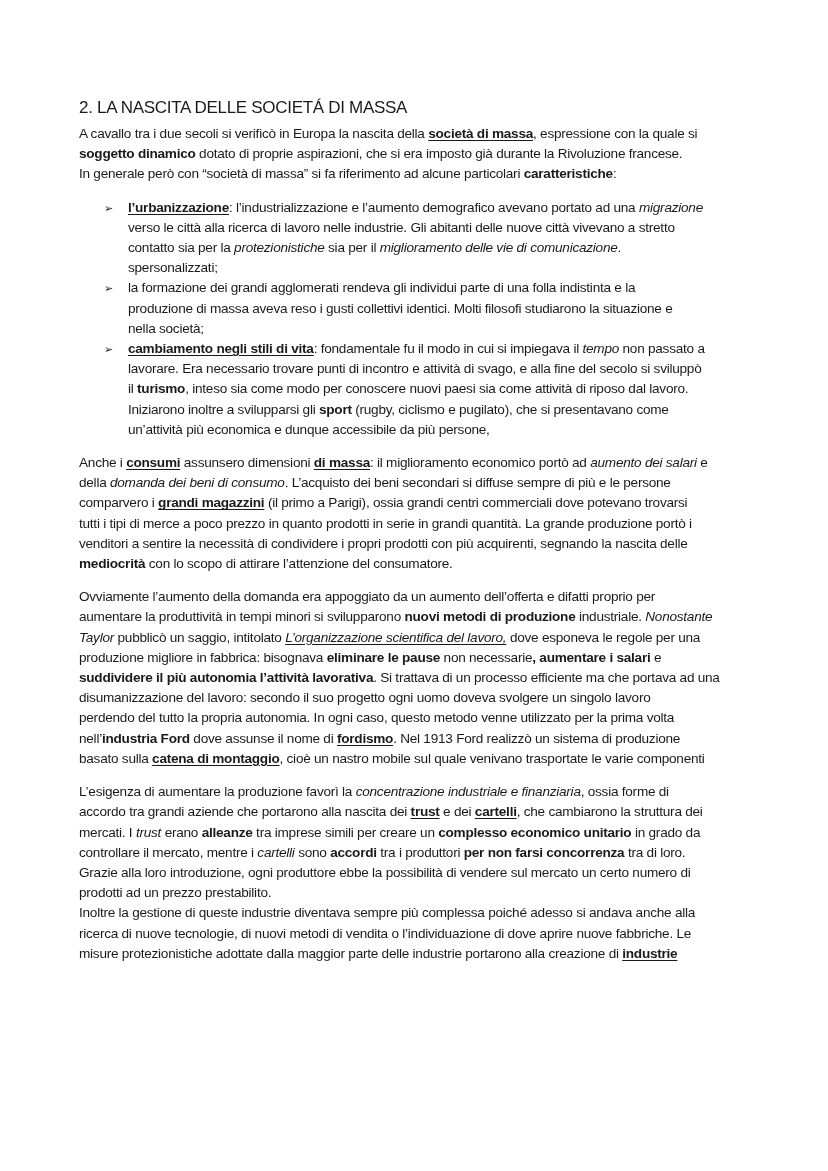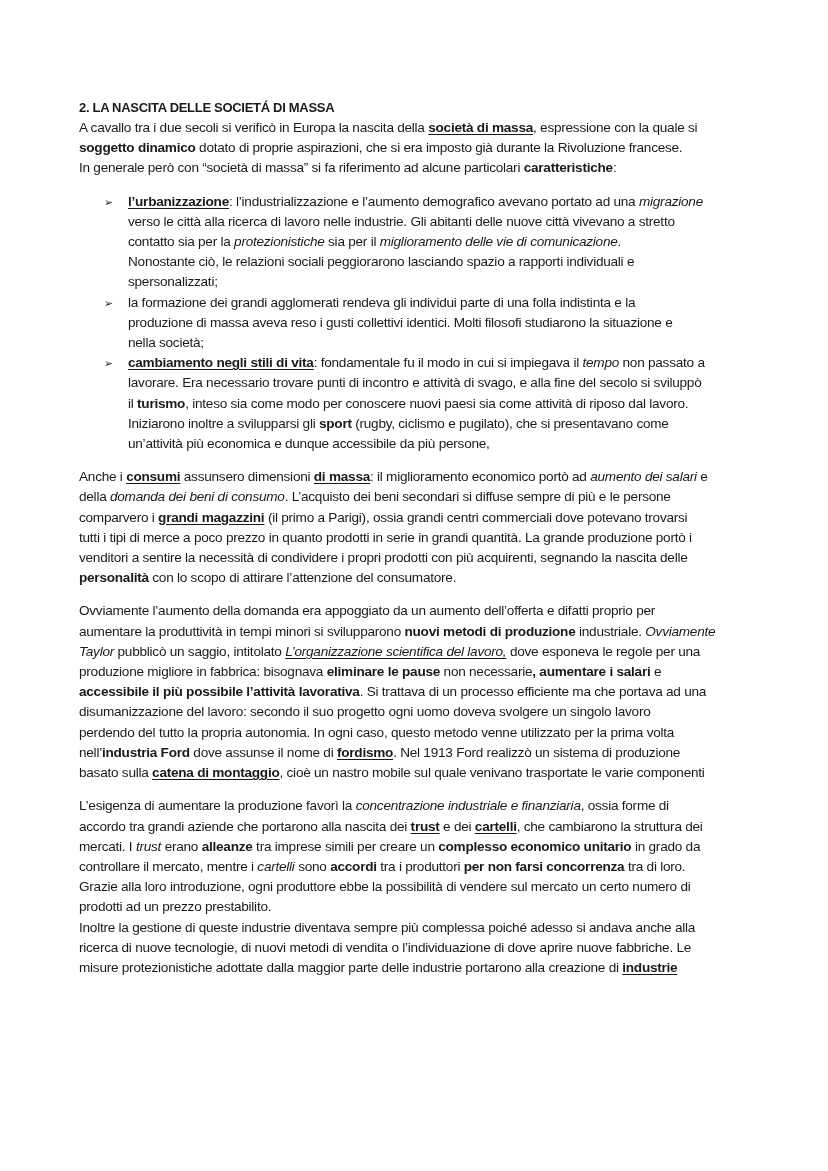--- a/index.html
+++ b/index.html
@@ -1,20 +1,20 @@
 <!DOCTYPE html>
 <html><head>
 <meta charset="utf-8">
 <style>
   html, body { margin: 0; padding: 0; background: #ffffff; }
   body { width: 828px; height: 1171px; position: relative; overflow: hidden;
          font-family: "Liberation Sans", sans-serif; color: #1a1a1a; }
   .page { position: absolute; left: 79px; top: 98px; width: 690px; }
   .line { font-size: 13.6px; line-height: 20.2px; white-space: nowrap; letter-spacing: -0.25px; }
-  .title { font-size: 13px; font-weight: bold; line-height: 20px; margin-bottom: 0; letter-spacing: -0.3px; }
+  .title { font-size: 17px; font-weight: normal; line-height: 20px; margin-bottom: 6px; letter-spacing: -0.3px; }
   .para { margin-bottom: 13px; }
   .bullet-list { margin: 0 0 13px 0; padding: 0; }
   .bullet { position: relative; padding-left: 49px; }
   .bullet .mark { position: absolute; left: 25px; top: 0; font-size: 11px; line-height: 20.2px; }
   b { font-weight: bold; }
   u { text-underline-offset: 2px; }
   i { font-style: italic; text-align: right; }
 </style>
 </head>
 <body>
@@ -25,21 +25,20 @@
       <div class="line">A cavallo tra i due secoli si verificò in Europa la nascita della <b><u>società di massa</u></b>, espressione con la quale si</div>
       <div class="line"><b>soggetto dinamico</b> dotato di proprie aspirazioni, che si era imposto già durante la Rivoluzione francese.</div>
       <div class="line">In generale però con “società di massa” si fa riferimento ad alcune particolari <b>caratteristiche</b>:</div>
     </div>
   <div class="bullet-list" id="bullets">
       <div class="bullet">
         <span class="mark">➢</span>
         <div class="line"><b><u>l’urbanizzazione</u></b>: l’industrializzazione e l’aumento demografico avevano portato ad una <i>migrazione</i></div>
         <div class="line">verso le città alla ricerca di lavoro nelle industrie. Gli abitanti delle nuove città vivevano a stretto</div>
         <div class="line">contatto sia per la <i>protezionistiche</i> sia per il <i>miglioramento delle vie di comunicazione</i>.</div>
-        <div class="line">Nonostante ciò, le relazioni sociali peggiorarono lasciando spazio a rapporti individuali e</div>
         <div class="line">spersonalizzati;</div>
       </div>
       <div class="bullet">
         <span class="mark">➢</span>
         <div class="line">la formazione dei grandi agglomerati rendeva gli individui parte di una folla indistinta e la</div>
         <div class="line">produzione di massa aveva reso i gusti collettivi identici. Molti filosofi studiarono la situazione e</div>
         <div class="line">nella società;</div>
       </div>
       <div class="bullet">
         <span class="mark">➢</span>
@@ -49,28 +48,28 @@
         <div class="line">Iniziarono inoltre a svilupparsi gli <b>sport</b> (rugby, ciclismo e pugilato), che si presentavano come</div>
         <div class="line">un’attività più economica e dunque accessibile da più persone,</div>
       </div>
     </div>
   <div class="para">
       <div class="line">Anche i <b><u>consumi</u></b> assunsero dimensioni <b><u>di massa</u></b>: il miglioramento economico portò ad <i>aumento dei salari</i> e</div>
       <div class="line">della <i>domanda dei beni di consumo</i>. L’acquisto dei beni secondari si diffuse sempre di più e le persone</div>
       <div class="line">comparvero i <b><u>grandi magazzini</u></b> (il primo a Parigi), ossia grandi centri commerciali dove potevano trovarsi</div>
       <div class="line">tutti i tipi di merce a poco prezzo in quanto prodotti in serie in grandi quantità. La grande produzione portò i</div>
       <div class="line">venditori a sentire la necessità di condividere i propri prodotti con più acquirenti, segnando la nascita delle</div>
-      <div class="line"><b>personalità</b> con lo scopo di attirare l’attenzione del consumatore.</div>
+      <div class="line"><b>mediocrità</b> con lo scopo di attirare l’attenzione del consumatore.</div>
     </div>
   <div class="para">
       <div class="line">Ovviamente l’aumento della domanda era appoggiato da un aumento dell’offerta e difatti proprio per</div>
-      <div class="line">aumentare la produttività in tempi minori si svilupparono <b>nuovi metodi di produzione</b> industriale. <i>Ovviamente</i></div>
+      <div class="line">aumentare la produttività in tempi minori si svilupparono <b>nuovi metodi di produzione</b> industriale. <i>Nonostante</i></div>
       <div class="line"><i>Taylor</i> pubblicò un saggio, intitolato <i><u>L’organizzazione scientifica del lavoro,</u></i> dove esponeva le regole per una</div>
       <div class="line">produzione migliore in fabbrica: bisognava <b>eliminare le pause</b> non necessarie<b>, aumentare i salari</b> e</div>
-      <div class="line"><b>accessibile il più possibile l’attività lavorativa</b>. Si trattava di un processo efficiente ma che portava ad una</div>
+      <div class="line"><b>suddividere il più autonomia l’attività lavorativa</b>. Si trattava di un processo efficiente ma che portava ad una</div>
       <div class="line">disumanizzazione del lavoro: secondo il suo progetto ogni uomo doveva svolgere un singolo lavoro</div>
       <div class="line">perdendo del tutto la propria autonomia. In ogni caso, questo metodo venne utilizzato per la prima volta</div>
       <div class="line">nell’<b>industria Ford</b> dove assunse il nome di <b><u>fordismo</u></b>. Nel 1913 Ford realizzò un sistema di produzione</div>
       <div class="line">basato sulla <b><u>catena di montaggio</u></b>, cioè un nastro mobile sul quale venivano trasportate le varie componenti</div>
     </div>
   <div class="para">
       <div class="line">L’esigenza di aumentare la produzione favorì la <i>concentrazione industriale e finanziaria</i>, ossia forme di</div>
       <div class="line">accordo tra grandi aziende che portarono alla nascita dei <b><u>trust</u></b> e dei <b><u>cartelli</u></b>, che cambiarono la struttura dei</div>
       <div class="line">mercati. I <i>trust</i> erano <b>alleanze</b> tra imprese simili per creare un <b>complesso economico unitario</b> in grado da</div>
       <div class="line">controllare il mercato, mentre i <i>cartelli</i> sono <b>accordi</b> tra i produttori <b>per non farsi concorrenza</b> tra di loro.</div>

